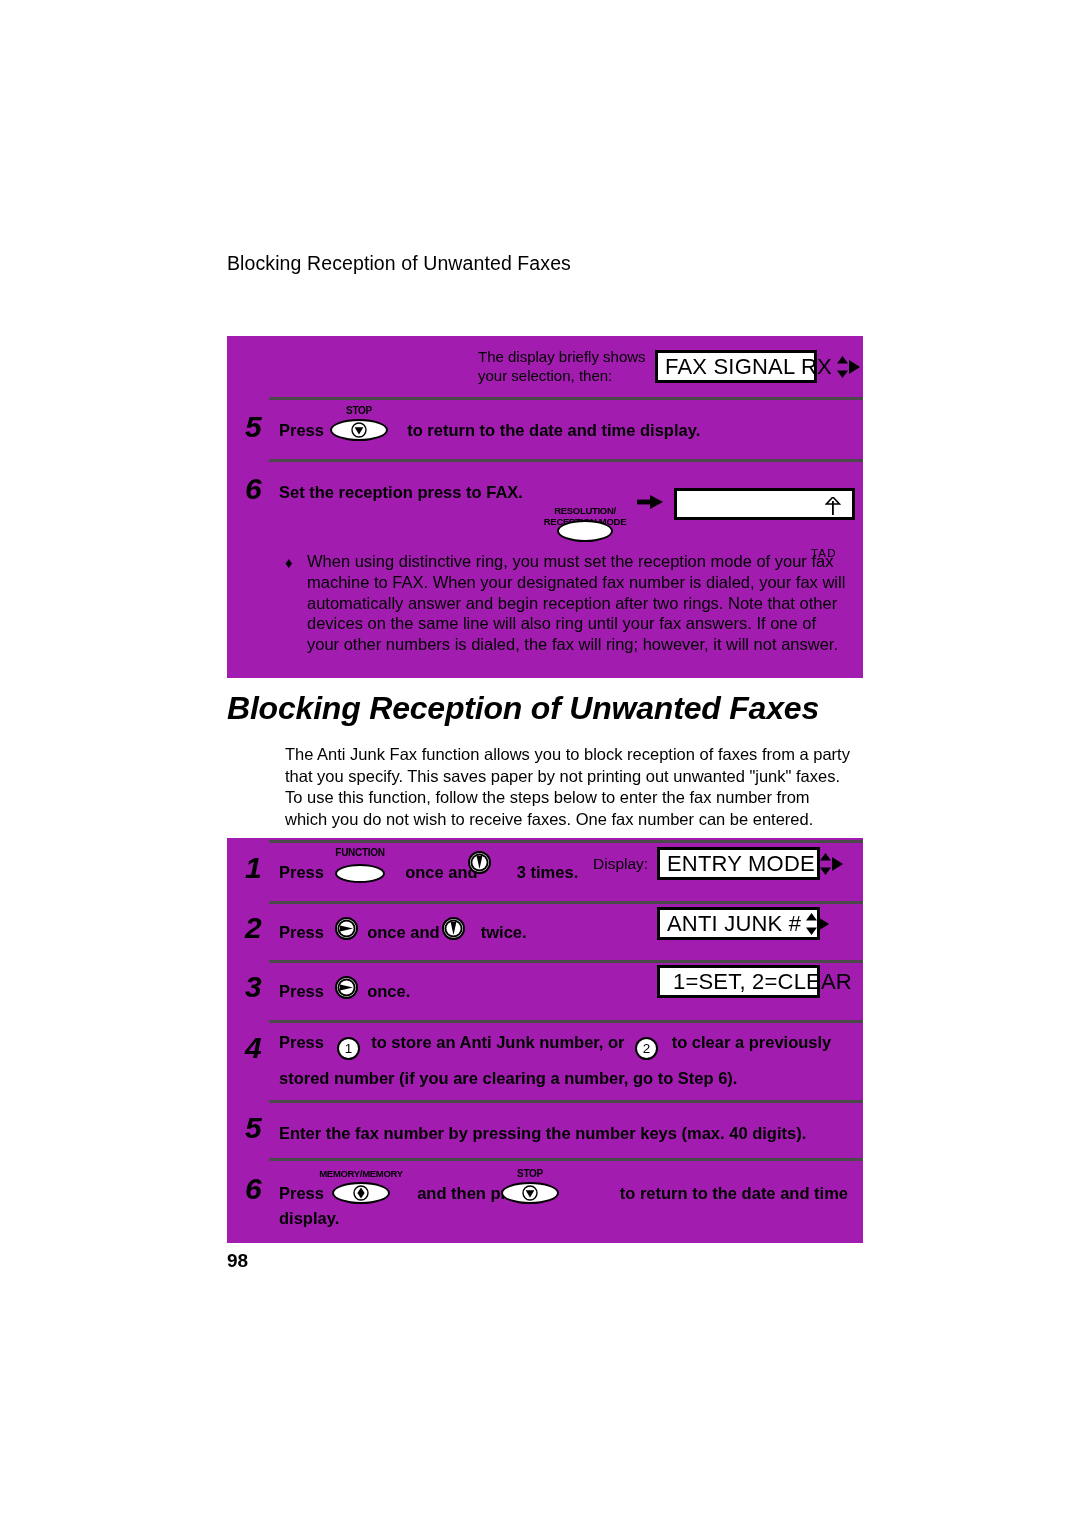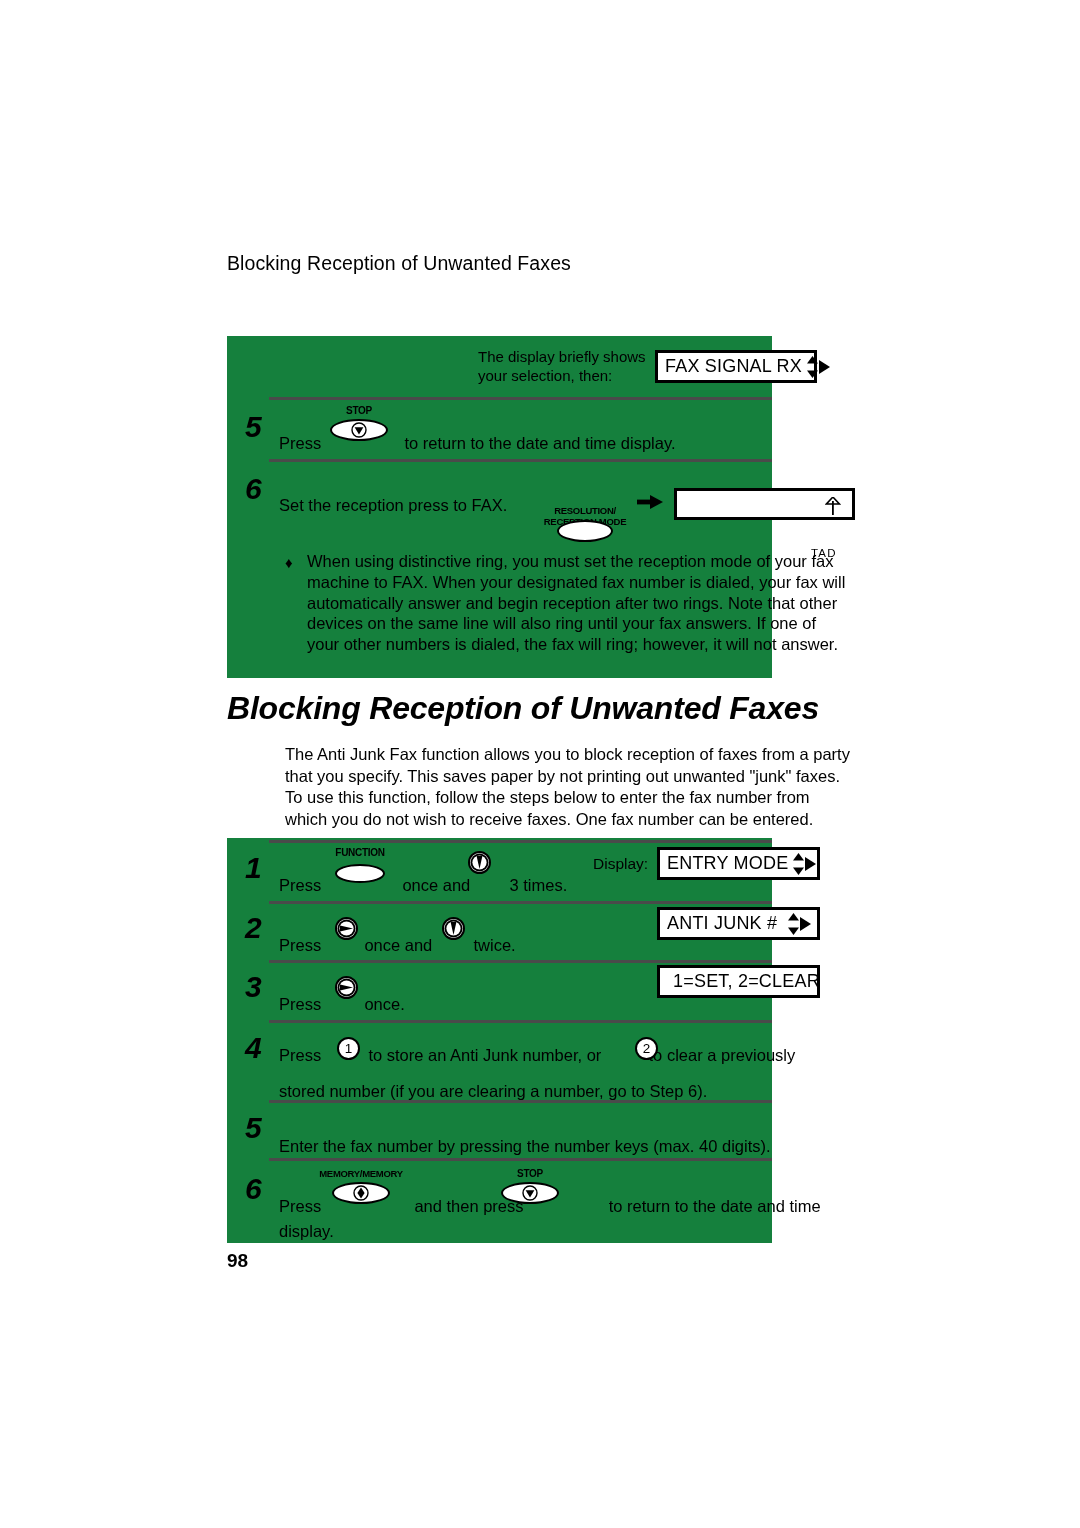--- a/index.html
+++ b/index.html
@@ -23,22 +23,22 @@
     top: 252px;
     font-size: 19.5px;
     letter-spacing: 0.1px;
     color: #000;
   }
 
   
   .panel {
     position: absolute;
     left: 227px;
-    width: 545px;
-    background: #15803d;
+    width: 636px;
+    background: #a21caf;
   }
   #panel-top  { top: 336px; height: 342px; }
   #panel-main { top: 838px; height: 405px; }
 
   
   .rule {
     position: absolute;
     height: 3px;
     background: #4a4a4a;
     left: 42px;
@@ -48,25 +48,24 @@
   
   .step-num {
     position: absolute;
     font-weight: bold;
     font-style: italic;
     font-size: 30px;
     line-height: 1;
   }
   .step-body {
     position: absolute;
-    font-weight: normal;
+    font-weight: bold;
     font-size: 16.5px;
     line-height: 25px;
     white-space: nowrap;
-    margin-top: 13px;
   }
 
   
   .note-text {
     position: absolute;
     font-size: 15px;
     line-height: 18.5px;
     text-align: left;
   }
 
@@ -75,21 +74,21 @@
     position: absolute;
     box-sizing: border-box;
     border: 3px solid #000;
     background: #ffffff;
     height: 33px;
     display: flex;
     align-items: center;
     padding: 0 6px 0 7px;
   }
   .lcd-text {
-    font-size: 18px;
+    font-size: 22px;
     letter-spacing: 0.2px;
     white-space: nowrap;
     flex: 1 1 auto;
   }
   .lcd-arrows {
     flex: 0 0 auto;
     width: 24px;
     height: 22px;
     position: relative;
     margin-left: 4px;

